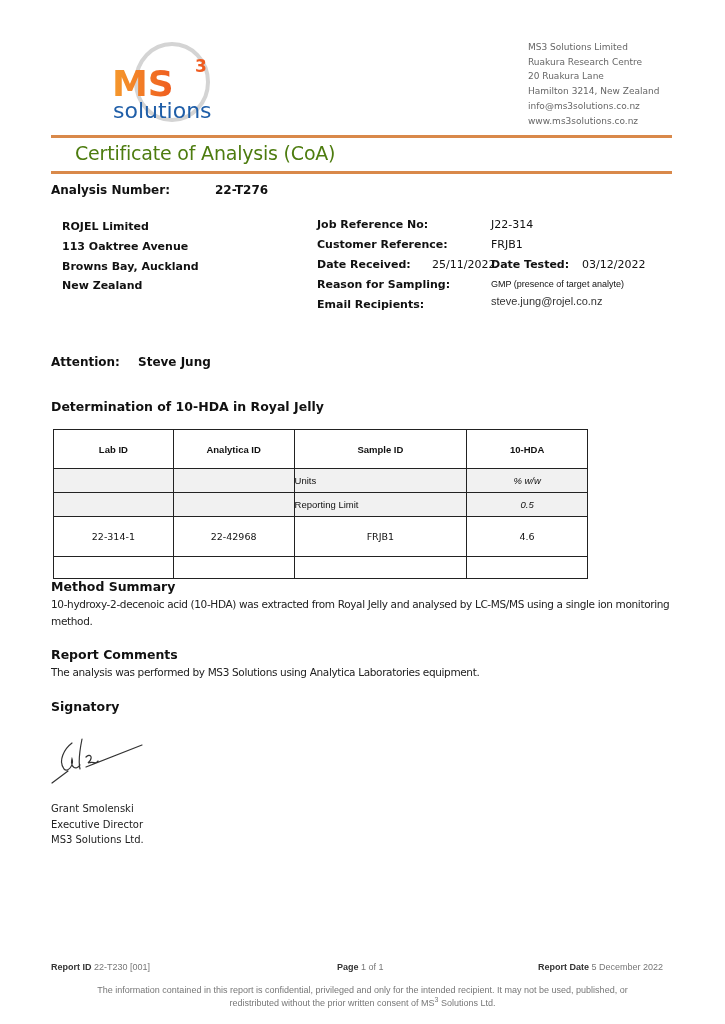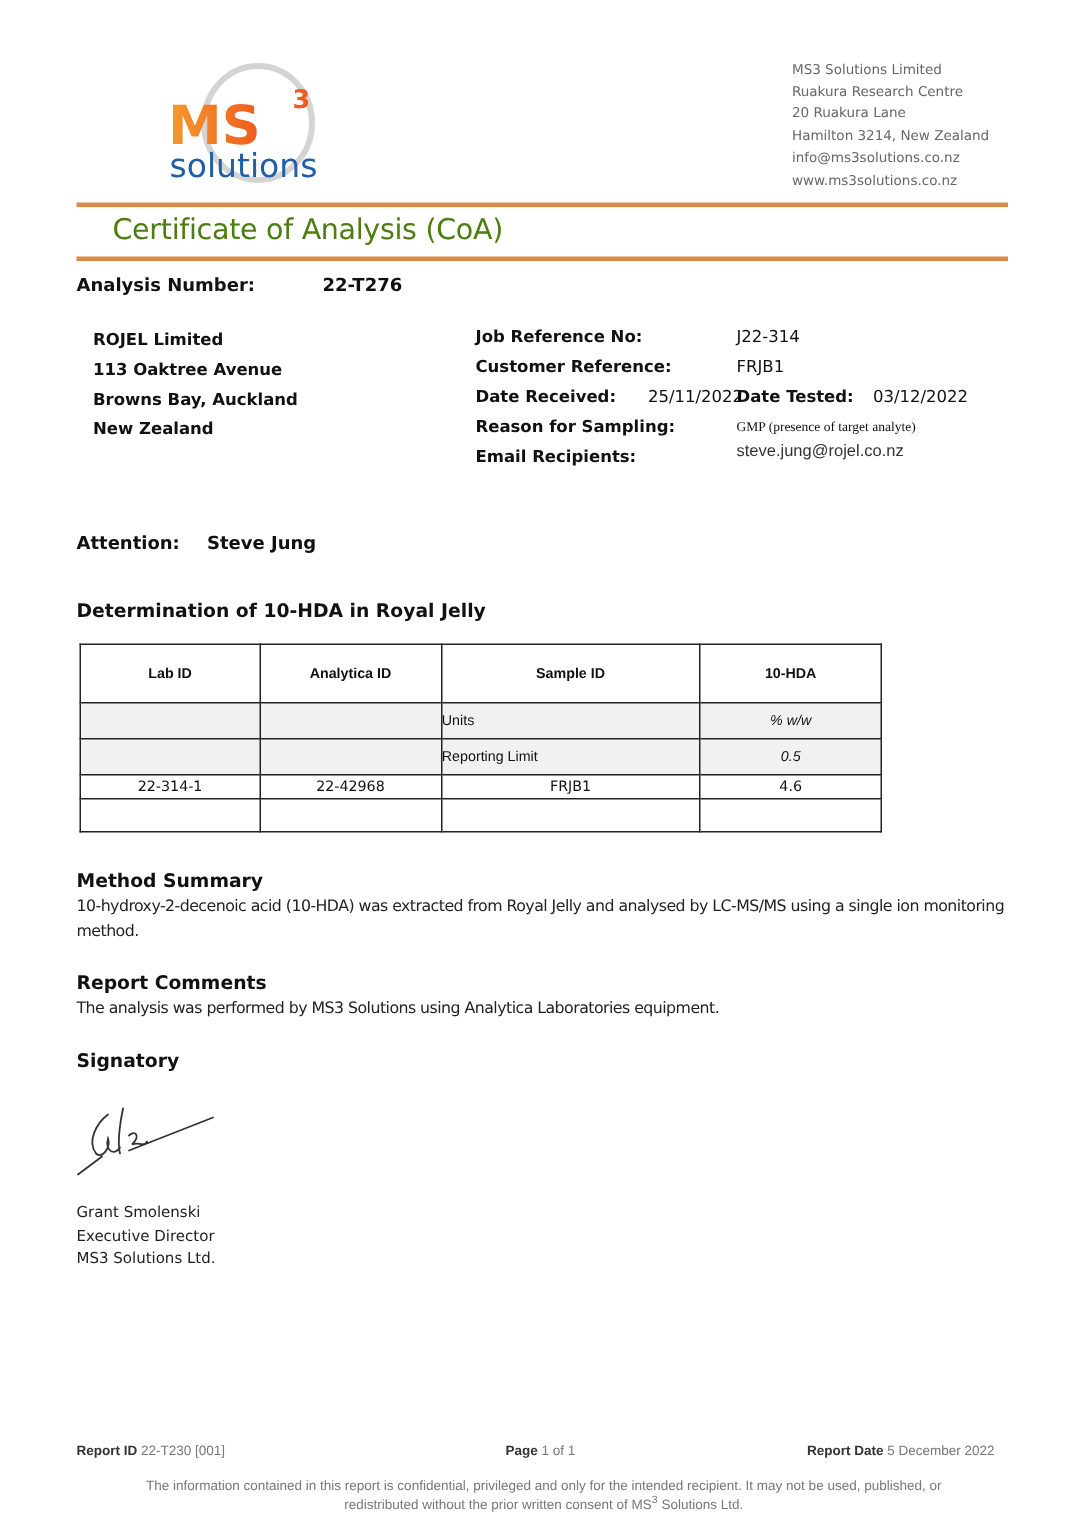--- a/index.html
+++ b/index.html
@@ -23,34 +23,34 @@
   .doc-title { left: 75px; top: 142px; font-family: "DejaVu Sans", sans-serif; font-size: 19px; color: #4d7c0f; letter-spacing: -0.2px; }
 
   .bold { font-family: "DejaVu Sans", sans-serif; font-weight: bold; }
   .analysis-label { left: 51px; top: 183px; font-size: 12px; }
   .analysis-value { left: 215px; top: 183px; font-size: 12px; }
 
   .client { left: 62px; top: 217px; font-size: 11px; line-height: 19.8px; }
 
   .meta-label { font-size: 11px; }
   .meta-value { font-size: 11px; font-family: "DejaVu Sans", sans-serif; }
-  .small-val { font-size: 9px; font-family: Liberation Serif, serif; }
+  .small-val { font-size: 9px; font-family: Liberation Sans, sans-serif; }
   .email-val { font-size: 11px; font-family: "Liberation Sans", sans-serif; color: #333; }
 
   .attention { left: 51px; top: 355px; font-size: 12px; }
   .attention-name { left: 138px; top: 355px; font-size: 12px; }
 
   .section-title { left: 51px; font-size: 12.5px; }
 
   
   table.results { position: absolute; left: 53px; top: 429px; width: 535px; border-collapse: collapse; font-family: "Liberation Sans", sans-serif; }
   table.results td, table.results th { border: 1px solid #222; font-size: 9.5px; }
   table.results th { height: 39px; font-weight: bold; }
   table.results tr.shade td { background: #f1f1f1; height: 24px; }
-  table.results tr.data td { height: 16px; text-align: center; font-family: "DejaVu Sans", sans-serif; font-size: 9.5px; }
+  table.results tr.data td { height: 40px; text-align: center; font-family: "DejaVu Sans", sans-serif; font-size: 9.5px; }
   table.results tr.empty td { height: 22px; }
   .italic-r { text-align: left; padding-right: 0; }
   .italic-c { font-style: italic; text-align: center; }
 
   .para { left: 51px; width: 640px; font-family: "DejaVu Sans", sans-serif; font-size: 10.5px; line-height: 17px; color: #222; letter-spacing: -0.35px; }
 
   .signature { left: 50px; top: 735px; width: 100px; height: 55px; }
 
   .sig-block { left: 51px; top: 801px; font-family: "DejaVu Sans", sans-serif; font-size: 10px; line-height: 15.5px; color: #222; }
 

